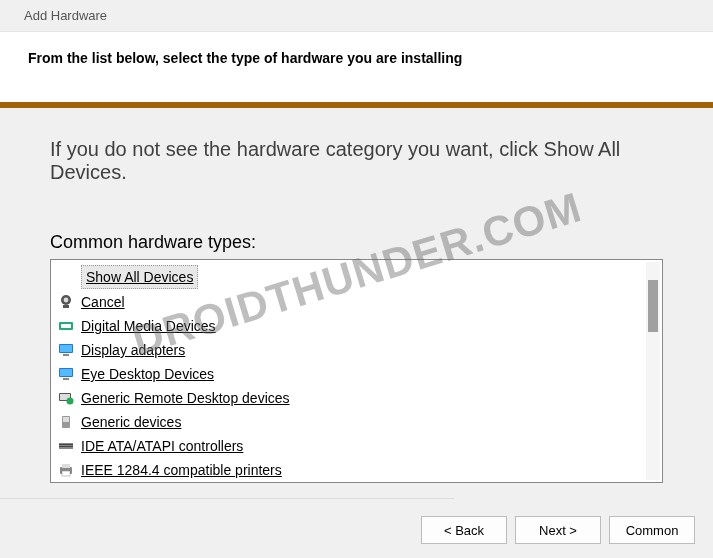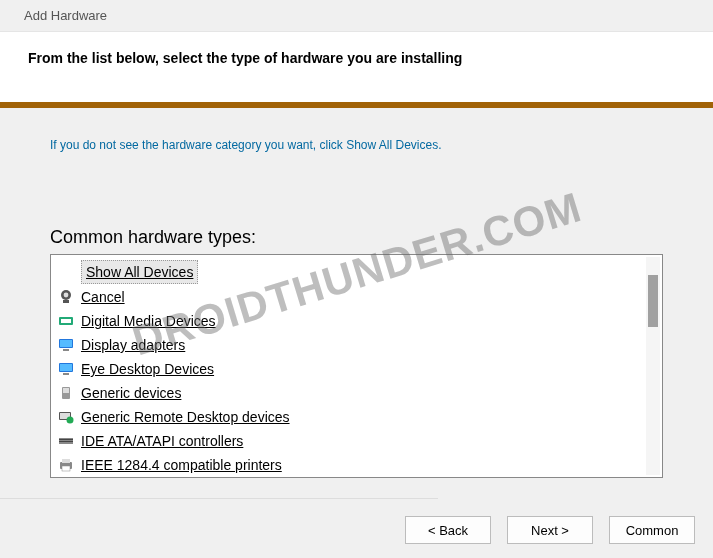--- a/index.html
+++ b/index.html
@@ -29,23 +29,23 @@
     }
     .header-title {
       font-size: 14px;
       font-weight: 600;
       color: #000;
     }
     .content {
       padding: 30px 50px 10px 50px;
     }
     .instruction {
-      font-size: 12px;
-      color: #0369a1;
-      margin-bottom: 75px;
+      font-size: 20px;
+      color: #404040;
+      margin-bottom: 48px;
     }
     .list-label {
       font-size: 18px;
       color: #000;
       margin-bottom: 6px;
     }
     .listbox {
       border: 1px solid #888;
       background: #fff;
       height: 224px;
@@ -92,21 +92,21 @@
       left: 2px;
       width: 10px;
       height: 52px;
       background: #a0a0a0;
     }
     .button-row {
       position: absolute;
       bottom: 14px;
       right: 18px;
       display: flex;
-      gap: 16px;
+      gap: 8px;
     }
     .button-row::before {
       content: "";
       position: absolute;
       top: -18px;
       left: -680px;
       width: 713px;
       height: 1px;
       background: #ddd;
     }
@@ -202,36 +202,36 @@
               <rect x="2" y="3" width="12" height="7" fill="#5bf"></rect>
               <rect x="5" y="12" width="6" height="2" fill="#888"></rect>
             </svg>
         </span>
         <span>Eye Desktop Devices</span>
       </div>
 
       <div class="list-item">
         <span class="icon">
           <svg width="16" height="16" viewBox="0 0 16 16">
-              <rect x="4" y="2" width="8" height="12" fill="#999" rx="1"></rect>
-              <rect x="5" y="3" width="6" height="5" fill="#ddd"></rect>
-            </svg>
-        </span>
-        <span>Generic devices</span>
-      </div>
-
-      <div class="list-item">
-        <span class="icon">
-          <svg width="16" height="16" viewBox="0 0 16 16">
               <rect x="1" y="3" width="12" height="8" fill="#555" rx="1"></rect>
               <rect x="2" y="4" width="10" height="6" fill="#ddd"></rect>
               <circle cx="12" cy="11" r="3.5" fill="#2a5"></circle>
             </svg>
         </span>
         <span>Generic Remote Desktop devices</span>
+      </div>
+
+      <div class="list-item">
+        <span class="icon">
+          <svg width="16" height="16" viewBox="0 0 16 16">
+              <rect x="4" y="2" width="8" height="12" fill="#999" rx="1"></rect>
+              <rect x="5" y="3" width="6" height="5" fill="#ddd"></rect>
+            </svg>
+        </span>
+        <span>Generic devices</span>
       </div>
 
       <div class="list-item">
         <span class="icon">
           <svg width="16" height="16" viewBox="0 0 16 16">
               <rect x="1" y="5" width="14" height="6" fill="#888"></rect>
               <rect x="1" y="6" width="14" height="1" fill="#444"></rect>
               <rect x="1" y="8" width="14" height="1" fill="#444"></rect>
             </svg>
         </span>

